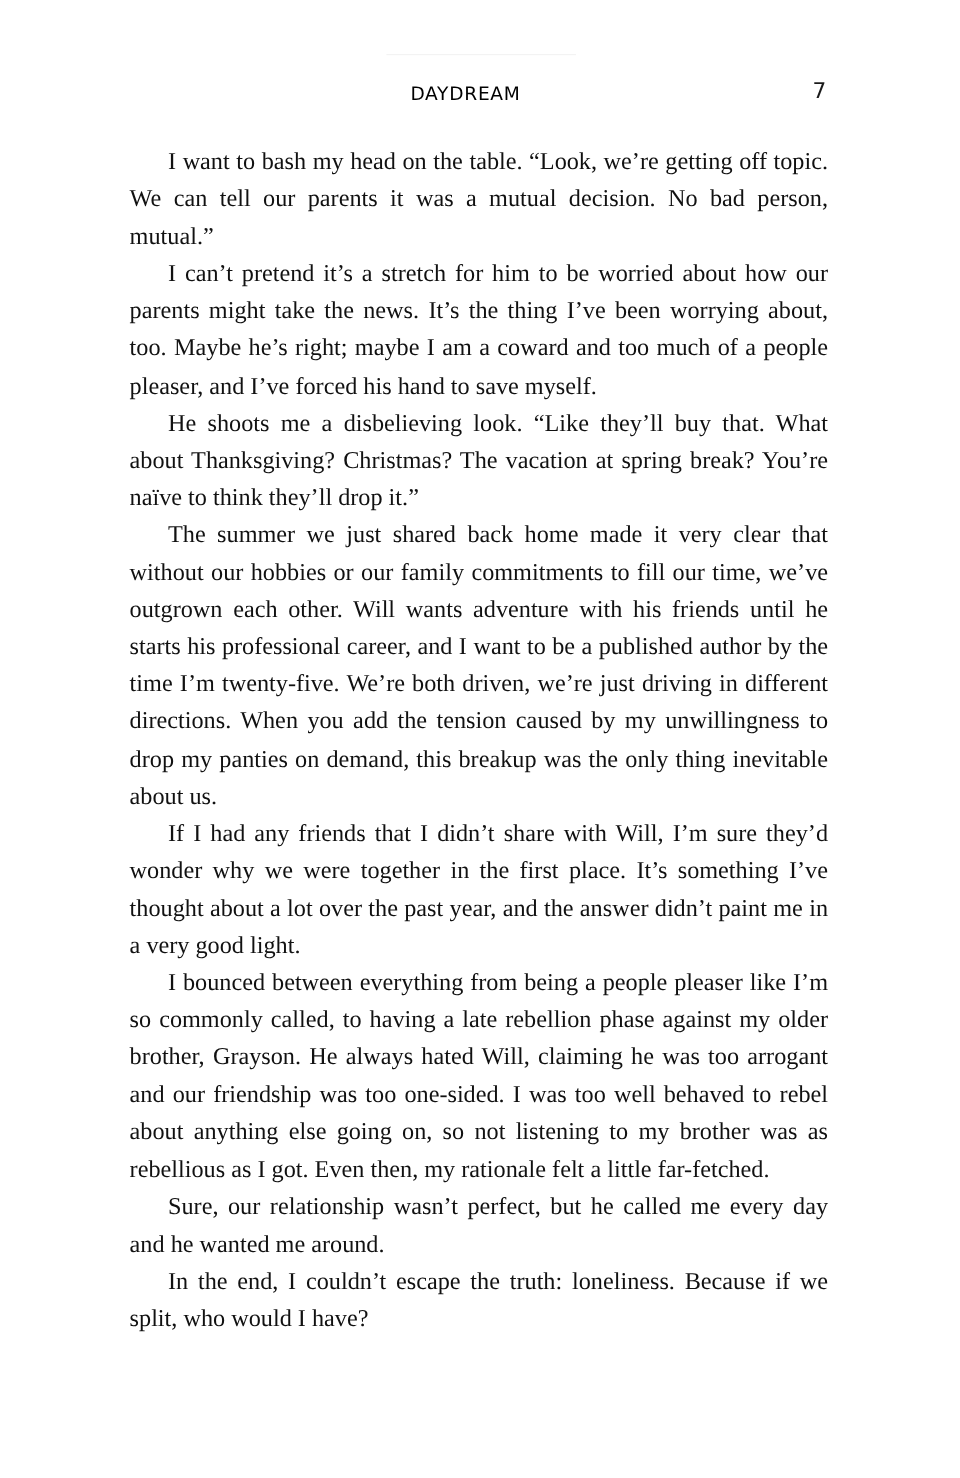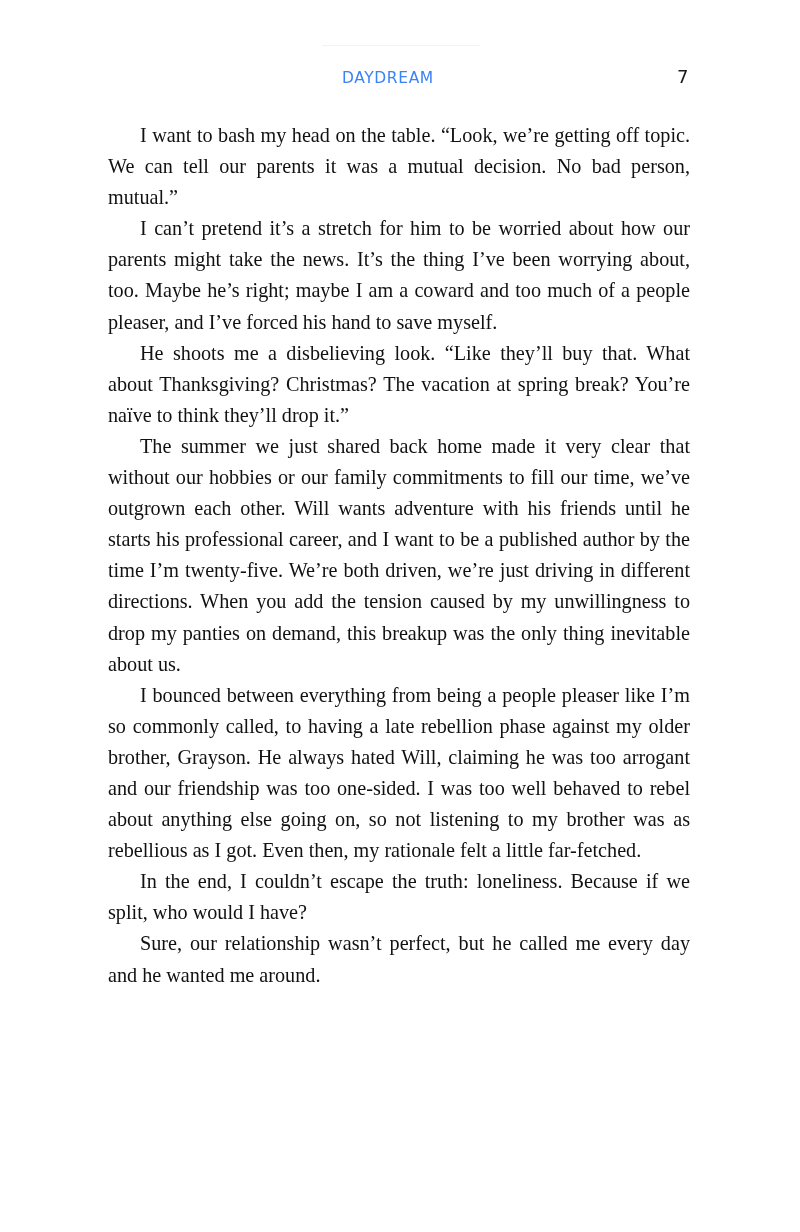--- a/index.html
+++ b/index.html
@@ -5,21 +5,21 @@
   html, body { margin: 0; padding: 0; background: #ffffff; }
   body { width: 800px; height: 1232px; position: relative; overflow: hidden; }
   .page { position: absolute; left: 0; top: 0; width: 800px; height: 1232px; background: #ffffff; }
   .artifact-line { position: absolute; left: 322px; top: 45px; width: 158px; height: 1px; background: #f3f3f3; }
   .running-head {
     position: absolute; left: 0; top: 66px; width: 800px; height: 28px;
   }
   .running-title {
     position: absolute; left: 342px; top: 3px;
     font-family: "DejaVu Sans", sans-serif; font-size: 15.5px; letter-spacing: 0.6px;
-    color: #3b82f6; font-weight: normal; text-align: right;
+    color: #000000; font-weight: normal; text-align: right;
   }
   .page-number {
     position: absolute; left: 677px; top: 0px;
     font-family: "DejaVu Sans", sans-serif; font-size: 18px; color: #1a1a1a;
   }
   .body-text {
     position: absolute; left: 108px; top: 120px; width: 582px;
     font-family: "Liberation Serif", serif; font-size: 20.2px; line-height: 31.1px;
     color: #111111; text-align: justify; hyphens: manual;
   }
@@ -34,17 +34,18 @@
   <div class="running-head">
     <span class="running-title">DAYDREAM</span>
     <span class="page-number">7</span>
   </div>
 
   <div class="body-text">
     <p>I want to bash my head on the table. “Look, we’re getting off topic. We can tell our parents it was a mutual decision. No bad per­son, mutual.”</p>
     <p>I can’t pretend it’s a stretch for him to be worried about how our parents might take the news. It’s the thing I’ve been worrying about, too. Maybe he’s right; maybe I am a coward and too much of a peo­ple pleaser, and I’ve forced his hand to save myself.</p>
     <p>He shoots me a disbelieving look. “Like they’ll buy that. What about Thanksgiving? Christmas? The vacation at spring break? You’re naïve to think they’ll drop it.”</p>
     <p>The summer we just shared back home made it very clear that without our hobbies or our family commitments to fill our time, we’ve outgrown each other. Will wants adventure with his friends until he starts his professional career, and I want to be a published author by the time I’m twenty-five. We’re both driven, we’re just driving in different directions. When you add the tension caused by my unwillingness to drop my panties on demand, this breakup was the only thing inevitable about us.</p>
+    <p>If I had any friends that I didn’t share with Will, I’m sure they’d wonder why we were together in the first place. It’s something I’ve thought about a lot over the past year, and the answer didn’t paint me in a very good light.</p>
     <p>I bounced between everything from being a people pleaser like I’m so commonly called, to having a late rebellion phase against my older brother, Grayson. He always hated Will, claiming he was too arrogant and our friendship was too one-sided. I was too well behaved to rebel about anything else going on, so not listening to my brother was as rebellious as I got. Even then, my rationale felt a little far-fetched.</p>
+    <p>Sure, our relationship wasn’t perfect, but he called me every day and he wanted me around.</p>
     <p>In the end, I couldn’t escape the truth: loneliness. Because if we split, who would I have?</p>
-    <p>Sure, our relationship wasn’t perfect, but he called me every day and he wanted me around.</p>
   </div>
 </div>
 
 </body></html>

